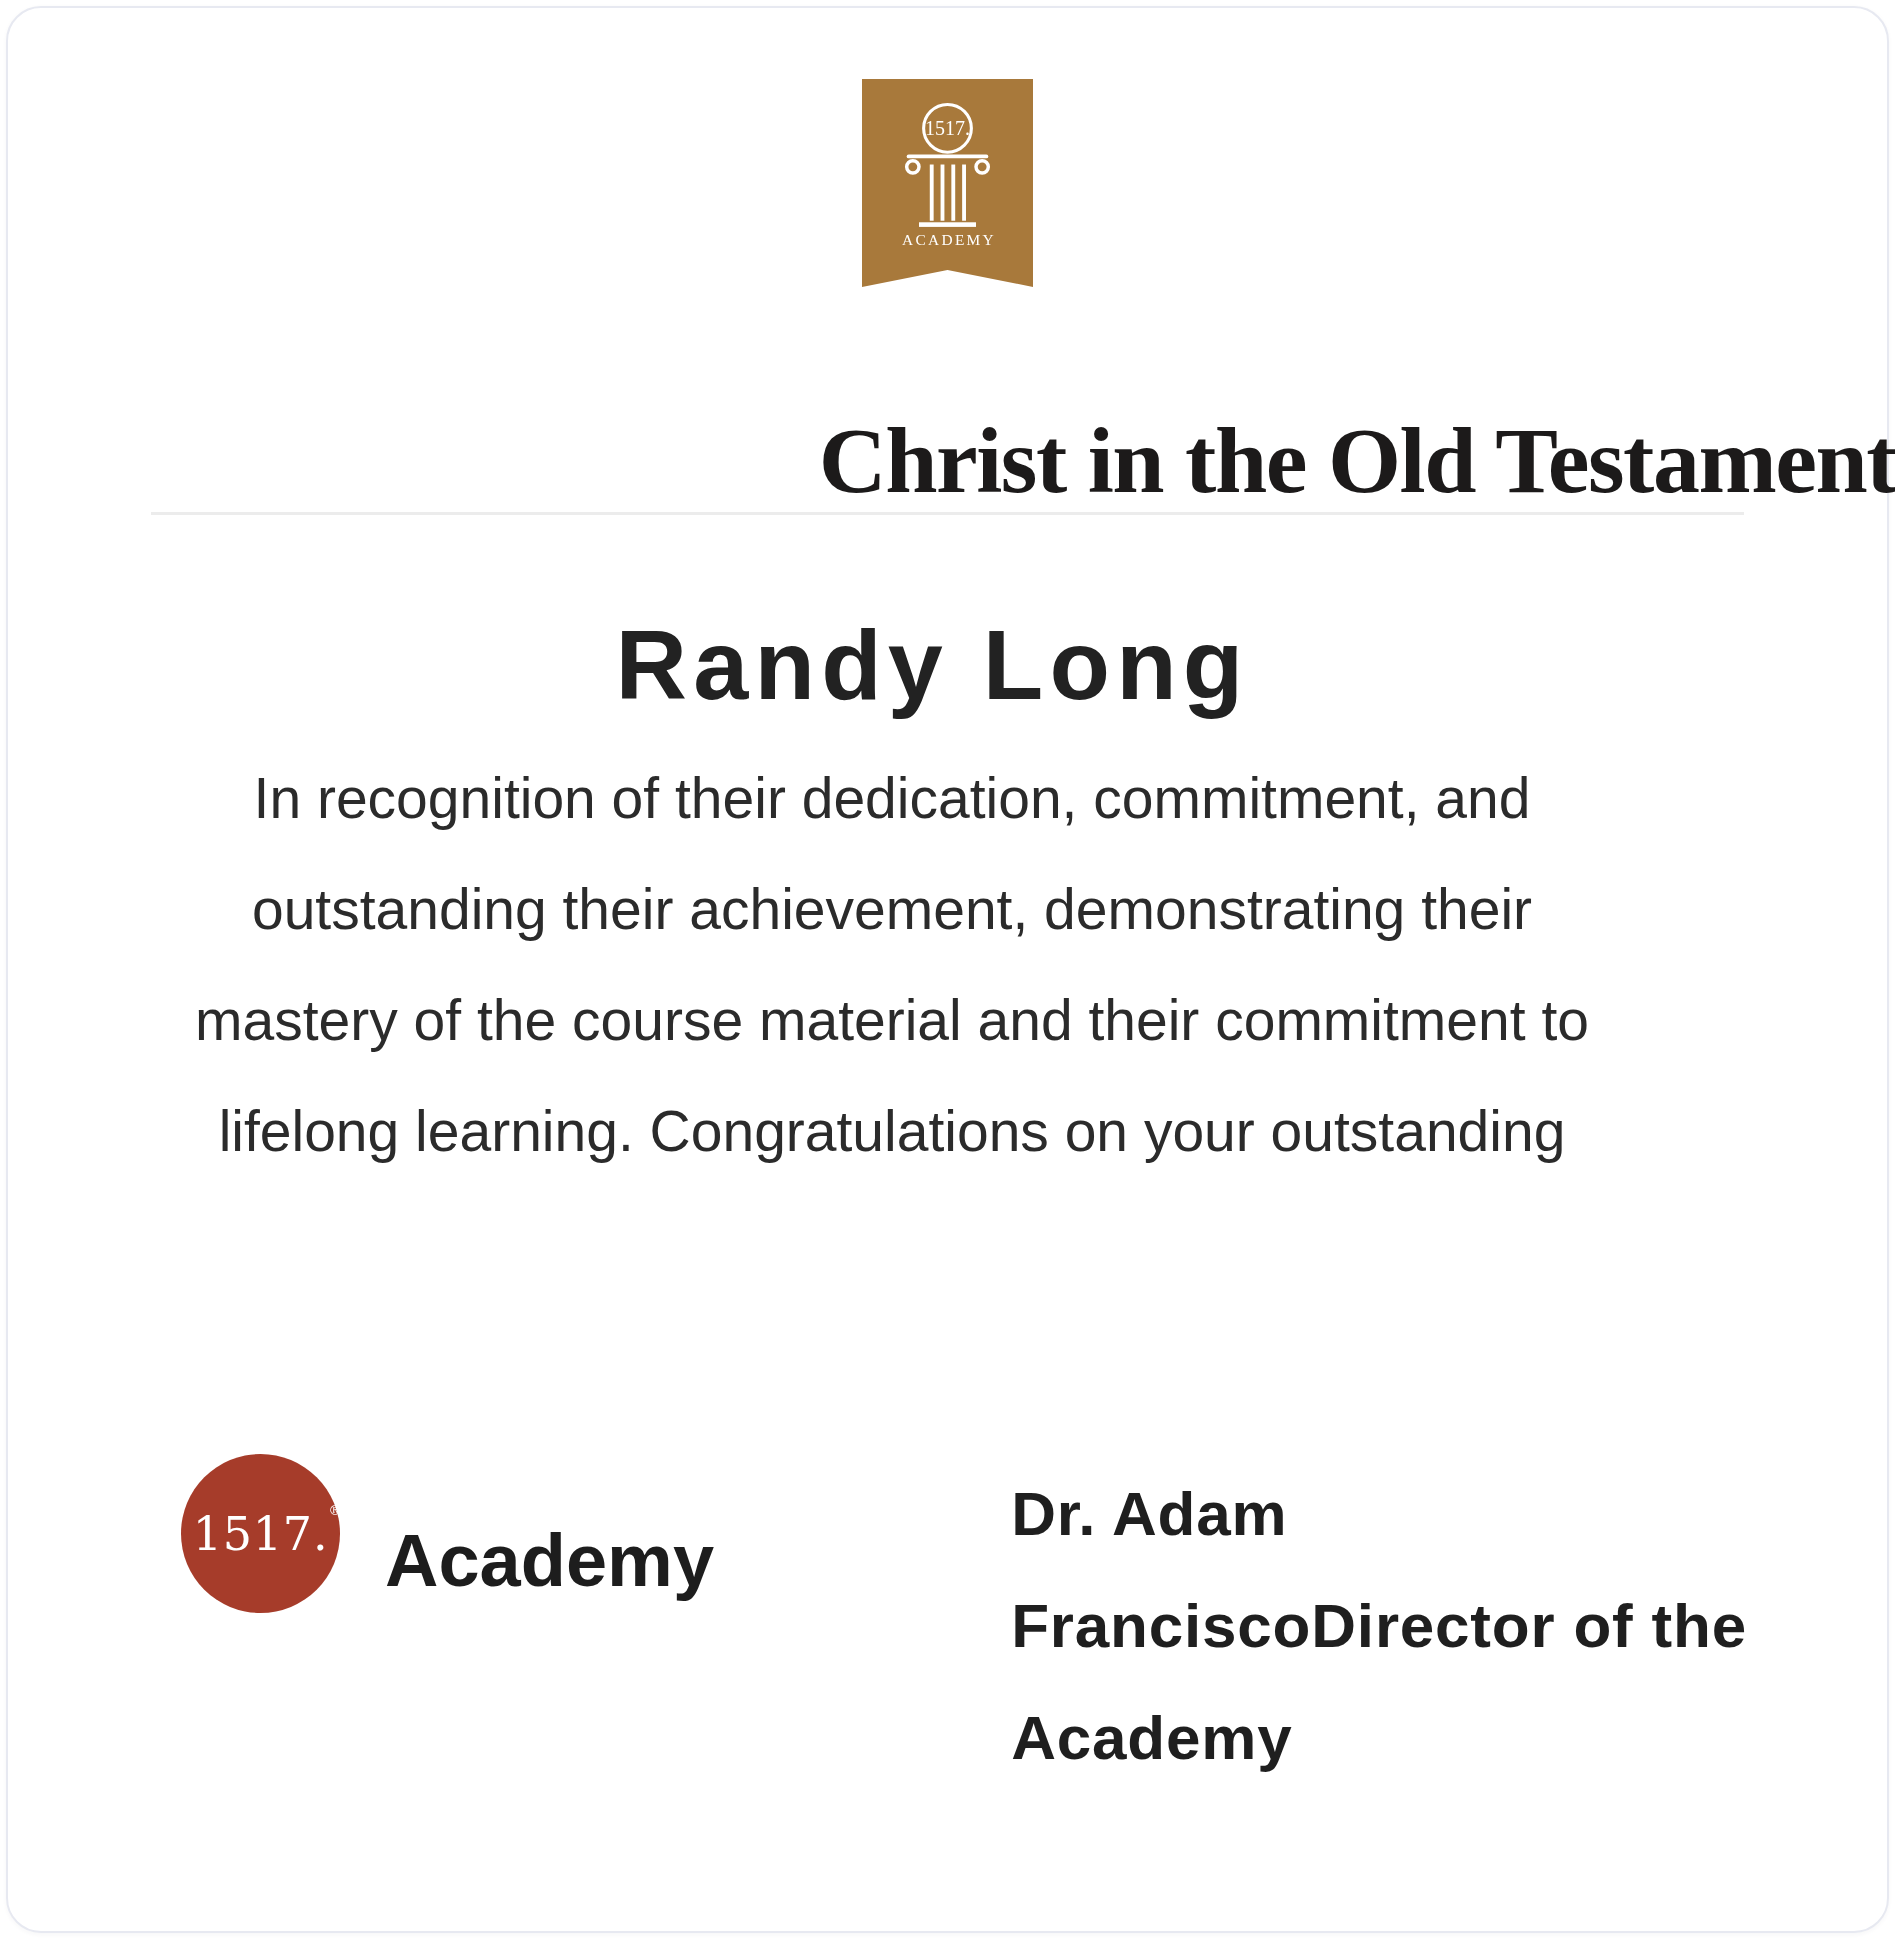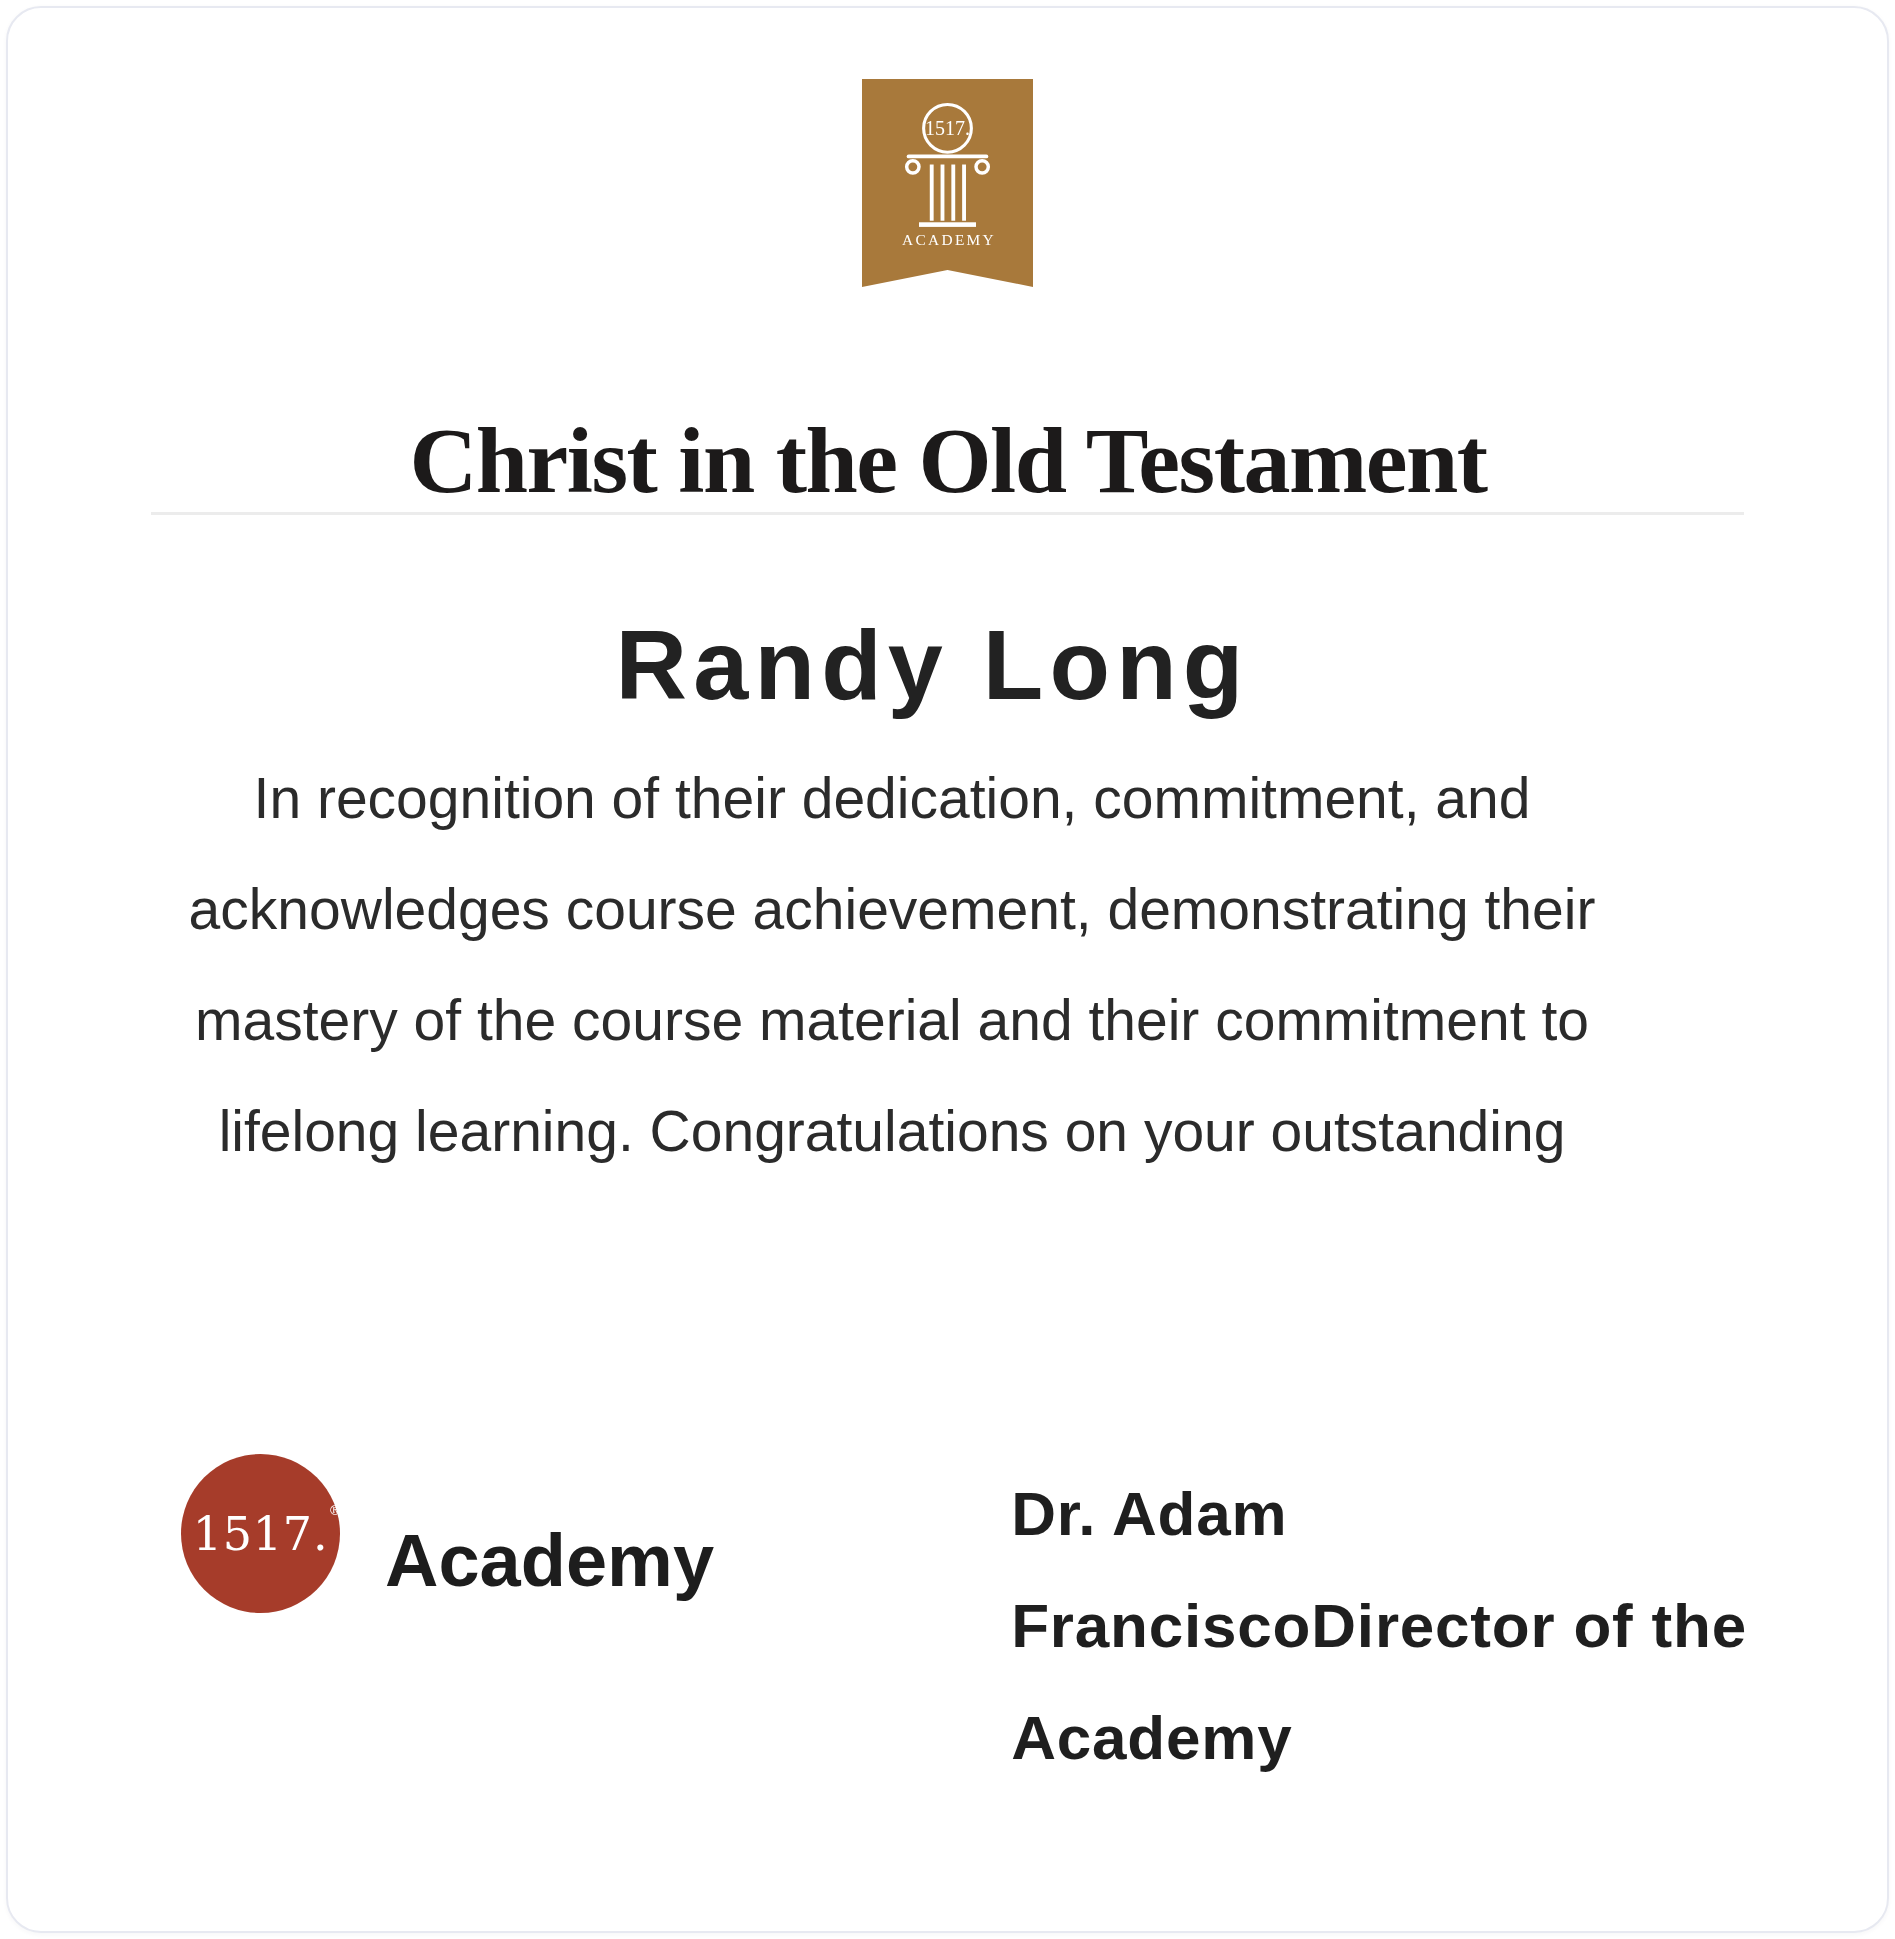--- a/index.html
+++ b/index.html
@@ -24,21 +24,21 @@
     position: absolute;
     left: 862px;
     top: 79px;
     width: 171px;
     height: 208px;
   }
   .course-title {
     position: absolute;
     left: 0; top: 413px;
     width: 1896px;
-    text-align: center;
+    text-align: right;
     font-family: "Liberation Serif", serif;
     font-weight: 700;
     font-size: 94px;
     line-height: 94px;
     letter-spacing: -1.5px;
     color: #1c1a1a;
     white-space: nowrap;
   }
   .divider {
     position: absolute;
@@ -141,21 +141,21 @@
 </svg>
 
 <div class="course-title">Christ in the Old Testament</div>
 
 <div class="divider"></div>
 
 <div class="recipient-name">Randy Long</div>
 
 <div class="certificate-text">
   <div class="line">In recognition of their dedication, commitment, and</div>
-  <div class="line">acknowledges course achievement, demonstrating their</div>
+  <div class="line">outstanding their achievement, demonstrating their</div>
   <div class="line">mastery of the course material and their commitment to</div>
   <div class="line">lifelong learning. Congratulations on your outstanding</div>
 </div>
 
 <div class="org-logo-circle">
   <span class="org-logo-number">
     <span>1517.</span>
     <span class="org-logo-reg">®</span>
   </span>
 </div>

